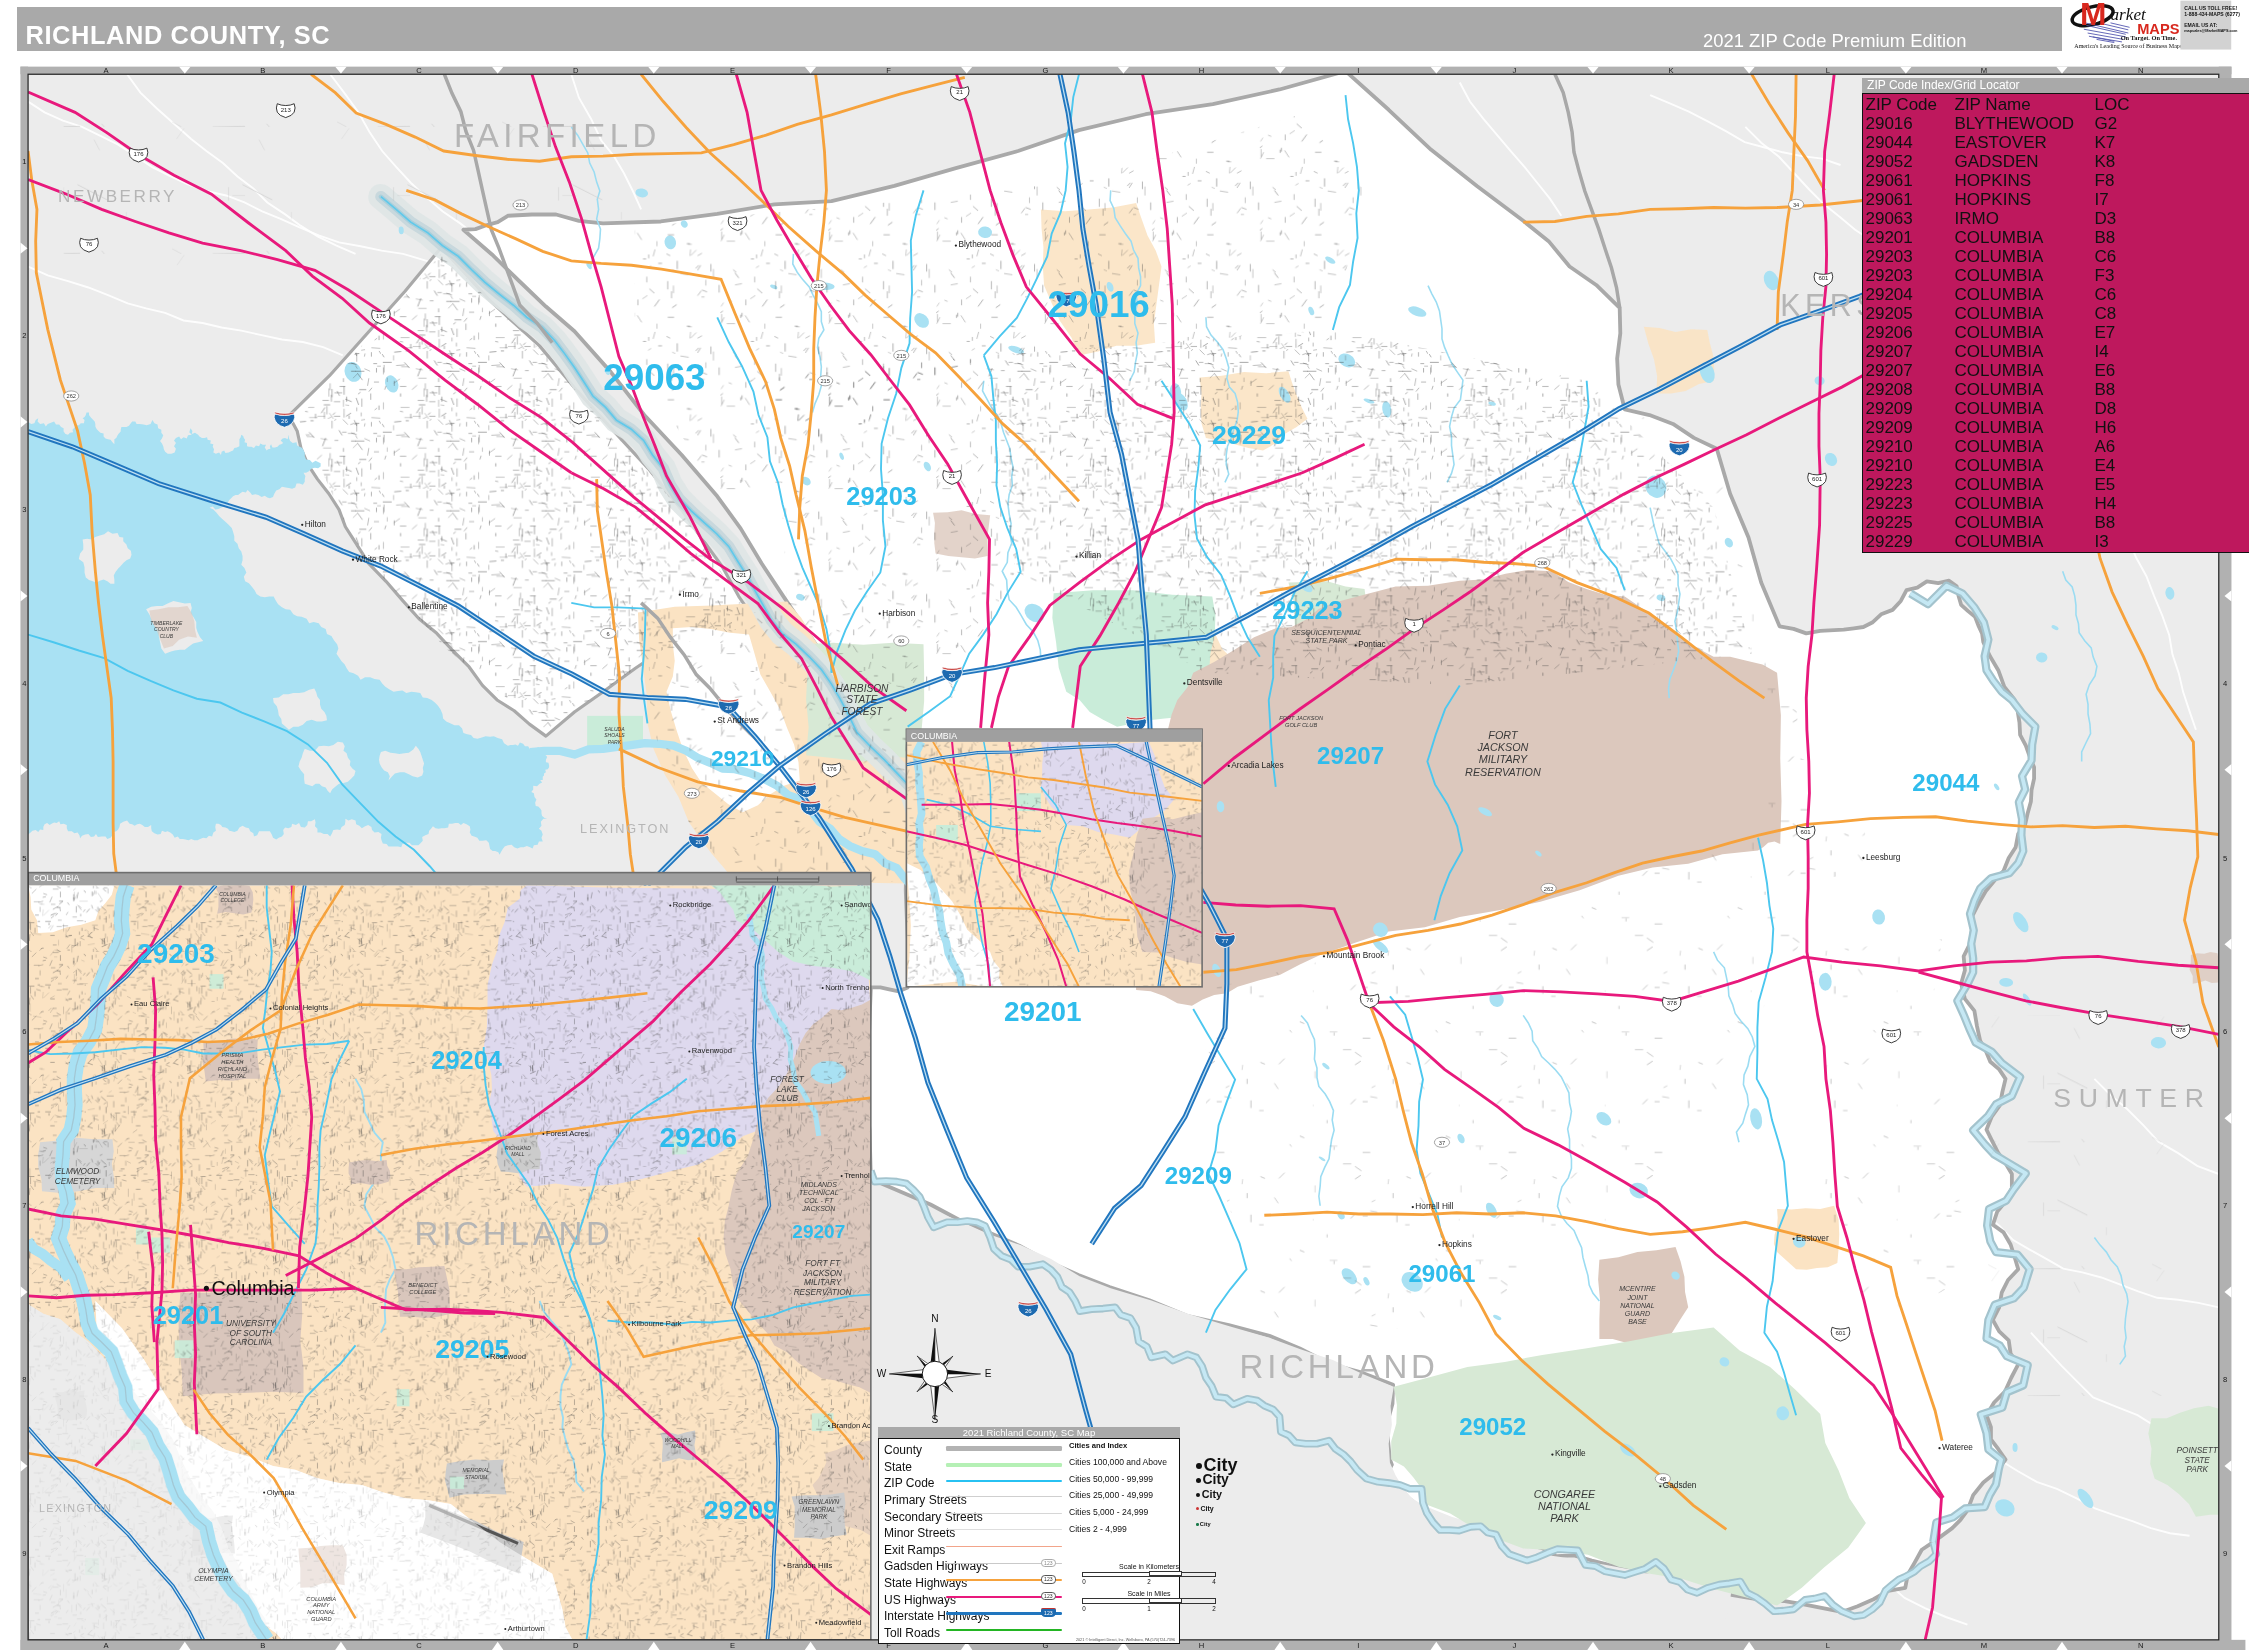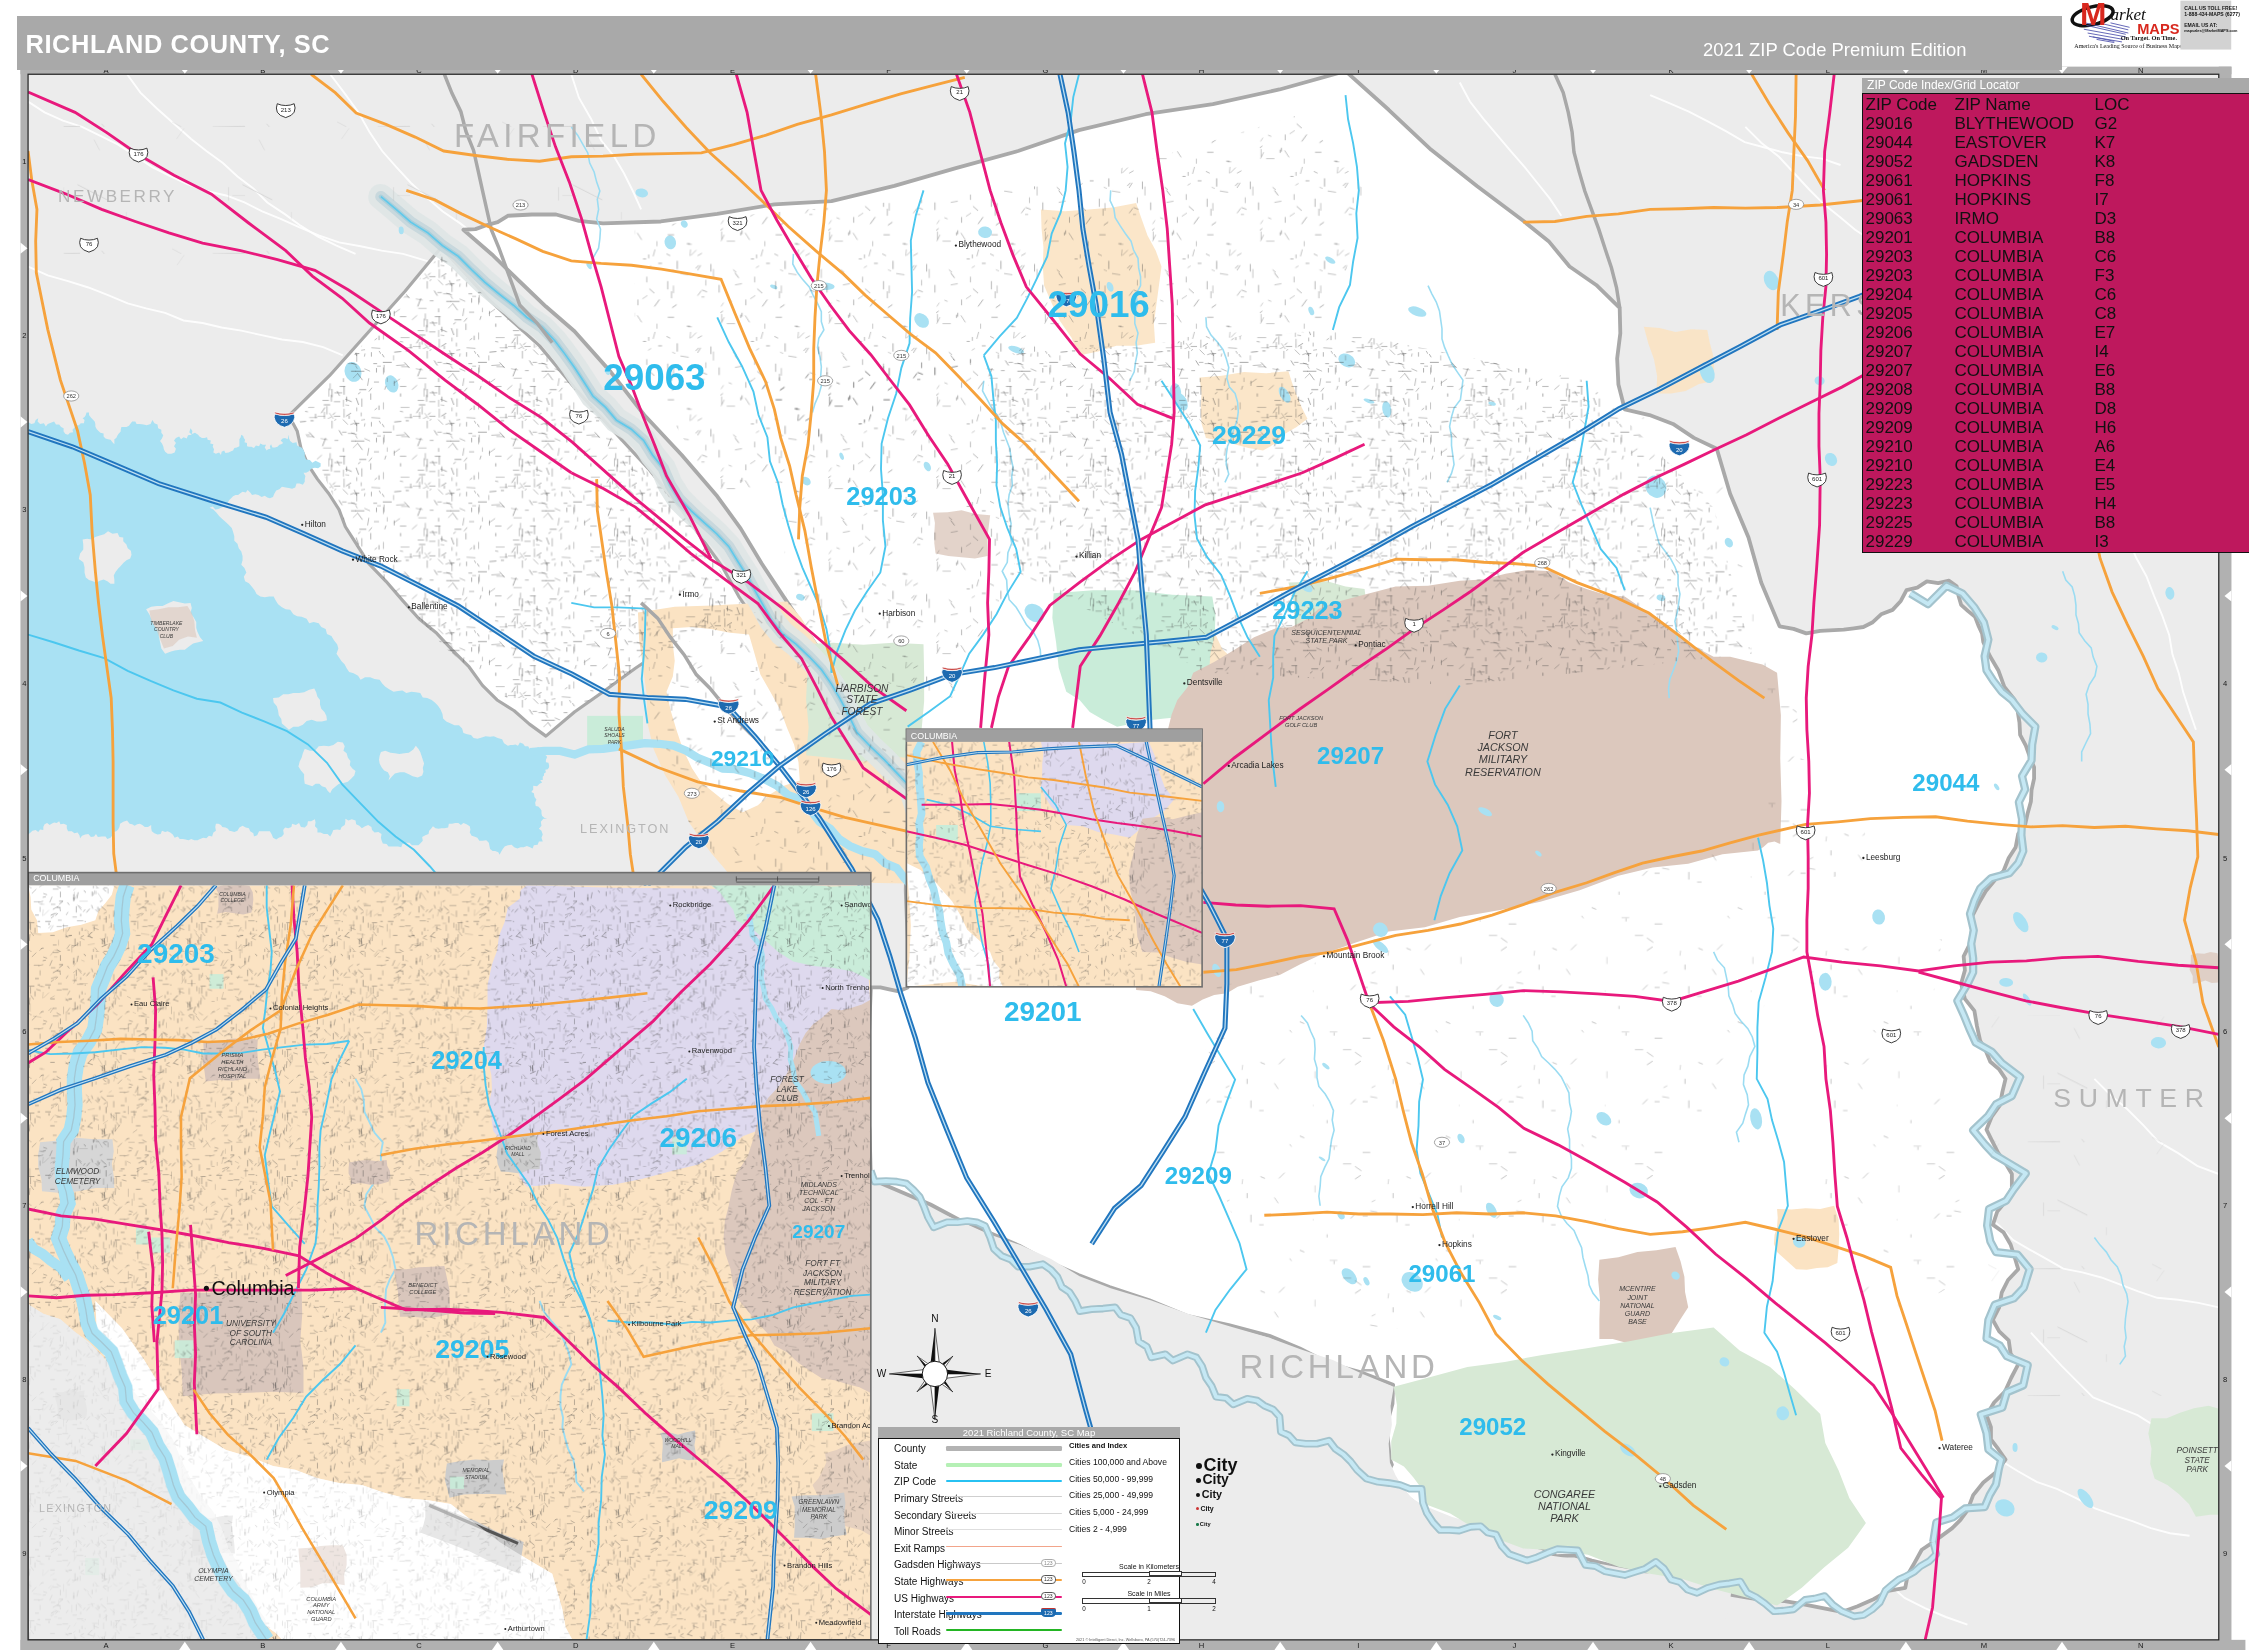--- a/index.html
+++ b/index.html
@@ -1,33 +1,33 @@
 <!DOCTYPE html>
 <html style="font-size:10.2px"><head><meta charset="utf-8">
 <style>
 *{margin:0;padding:0;box-sizing:border-box}
 html,body{width:2250px;height:1650px;background:#fff;font-family:"Liberation Sans",sans-serif;overflow:hidden}
 #page{position:relative;width:2250px;height:1650px;background:#fff}
-#hdr{position:absolute;left:16.5px;top:16px;width:2045px;height:54px;background:#a9a9a9}
+#hdr{position:absolute;left:16.5px;top:7px;width:2045px;height:44px;background:#a9a9a9}
 #hdr .t1{position:absolute;left:9px;top:14px;font-size:25.4px;font-weight:bold;color:#fff;letter-spacing:0.6px}
 #hdr .t2{position:absolute;right:95px;top:23px;font-size:18.4px;font-weight:normal;color:#fff}
 #logo{position:absolute;left:2066px;top:0;width:178px;height:54px}
 #ztab{position:absolute;left:1862px;top:78px;width:431px;z-index:5}
 #ztab .bar{height:15.2px;background:#a9a9a9;color:#fff;font-size:12px;padding-left:5.1px;line-height:15.2px}
 #ztab .body{background:#be185d;border:1.9px solid #111;padding:0.6px 0 1.3px 2.5px}
 #ztab .tr{height:19px;font-size:17px;color:#111;white-space:nowrap}
 #ztab .hd{font-weight:normal}
 #ztab .c1{display:inline-block;width:89px}
 #ztab .c2{display:inline-block;width:140px}
 #ztab .c3{display:inline-block}
 #leg{position:absolute;left:878px;top:1427px;width:302px;height:217px;z-index:4}
 #leg .bar{height:11.4px;background:#a9a9a9;color:#fff;font-size:9.5px;text-align:center;line-height:11.4px}
 #leg .body{position:relative;background:#fff;border:1.3px solid #111;height:206px}
 #leg .li{position:relative;height:16.6px}
-#leg .lt{position:absolute;left:15px;top:3.8px;font-size:10px;color:#111}
+#leg .lt{position:absolute;left:5px;top:3.8px;font-size:12px;color:#111}
 #leg .ln{position:absolute;left:67px;top:7px;width:116px;border-radius:1.3px}
 .bdg{position:absolute;top:-3.8px;left:95px;width:14.6px;height:8.3px;background:#fff;border:0.6px solid #555;border-radius:3.8px;font-size:5.1px;text-align:center;color:#333;line-height:7.6px}
 .bdgi{position:absolute;top:-4.4px;left:95px;width:14.6px;height:9px;background:#1d6ab0;border-radius:1.9px 1.9px 4.4px 4.4px;font-size:5.1px;text-align:center;color:#fff;line-height:9px;border-top:1.9px solid #c3322e}
 #leg .rc{position:absolute;left:190px;top:1.3px;width:178px}
 #leg .rh{font-size:7.6px;font-weight:bold;color:#111;margin-bottom:3.8px}
 #leg .ci{position:relative;height:16.6px}
 #leg .cn{position:absolute;left:0;top:3.8px;font-size:8.6px;color:#111}
 #leg .cs{position:absolute;left:127px;top:1.3px;font-weight:bold;color:#111;white-space:nowrap}
 #leg .cs i{display:inline-block;border-radius:50%;margin-right:1.3px;vertical-align:middle}
 #leg .sc{position:absolute;left:197px;top:124px;width:146px;font-size:7px;color:#111;text-align:center}

